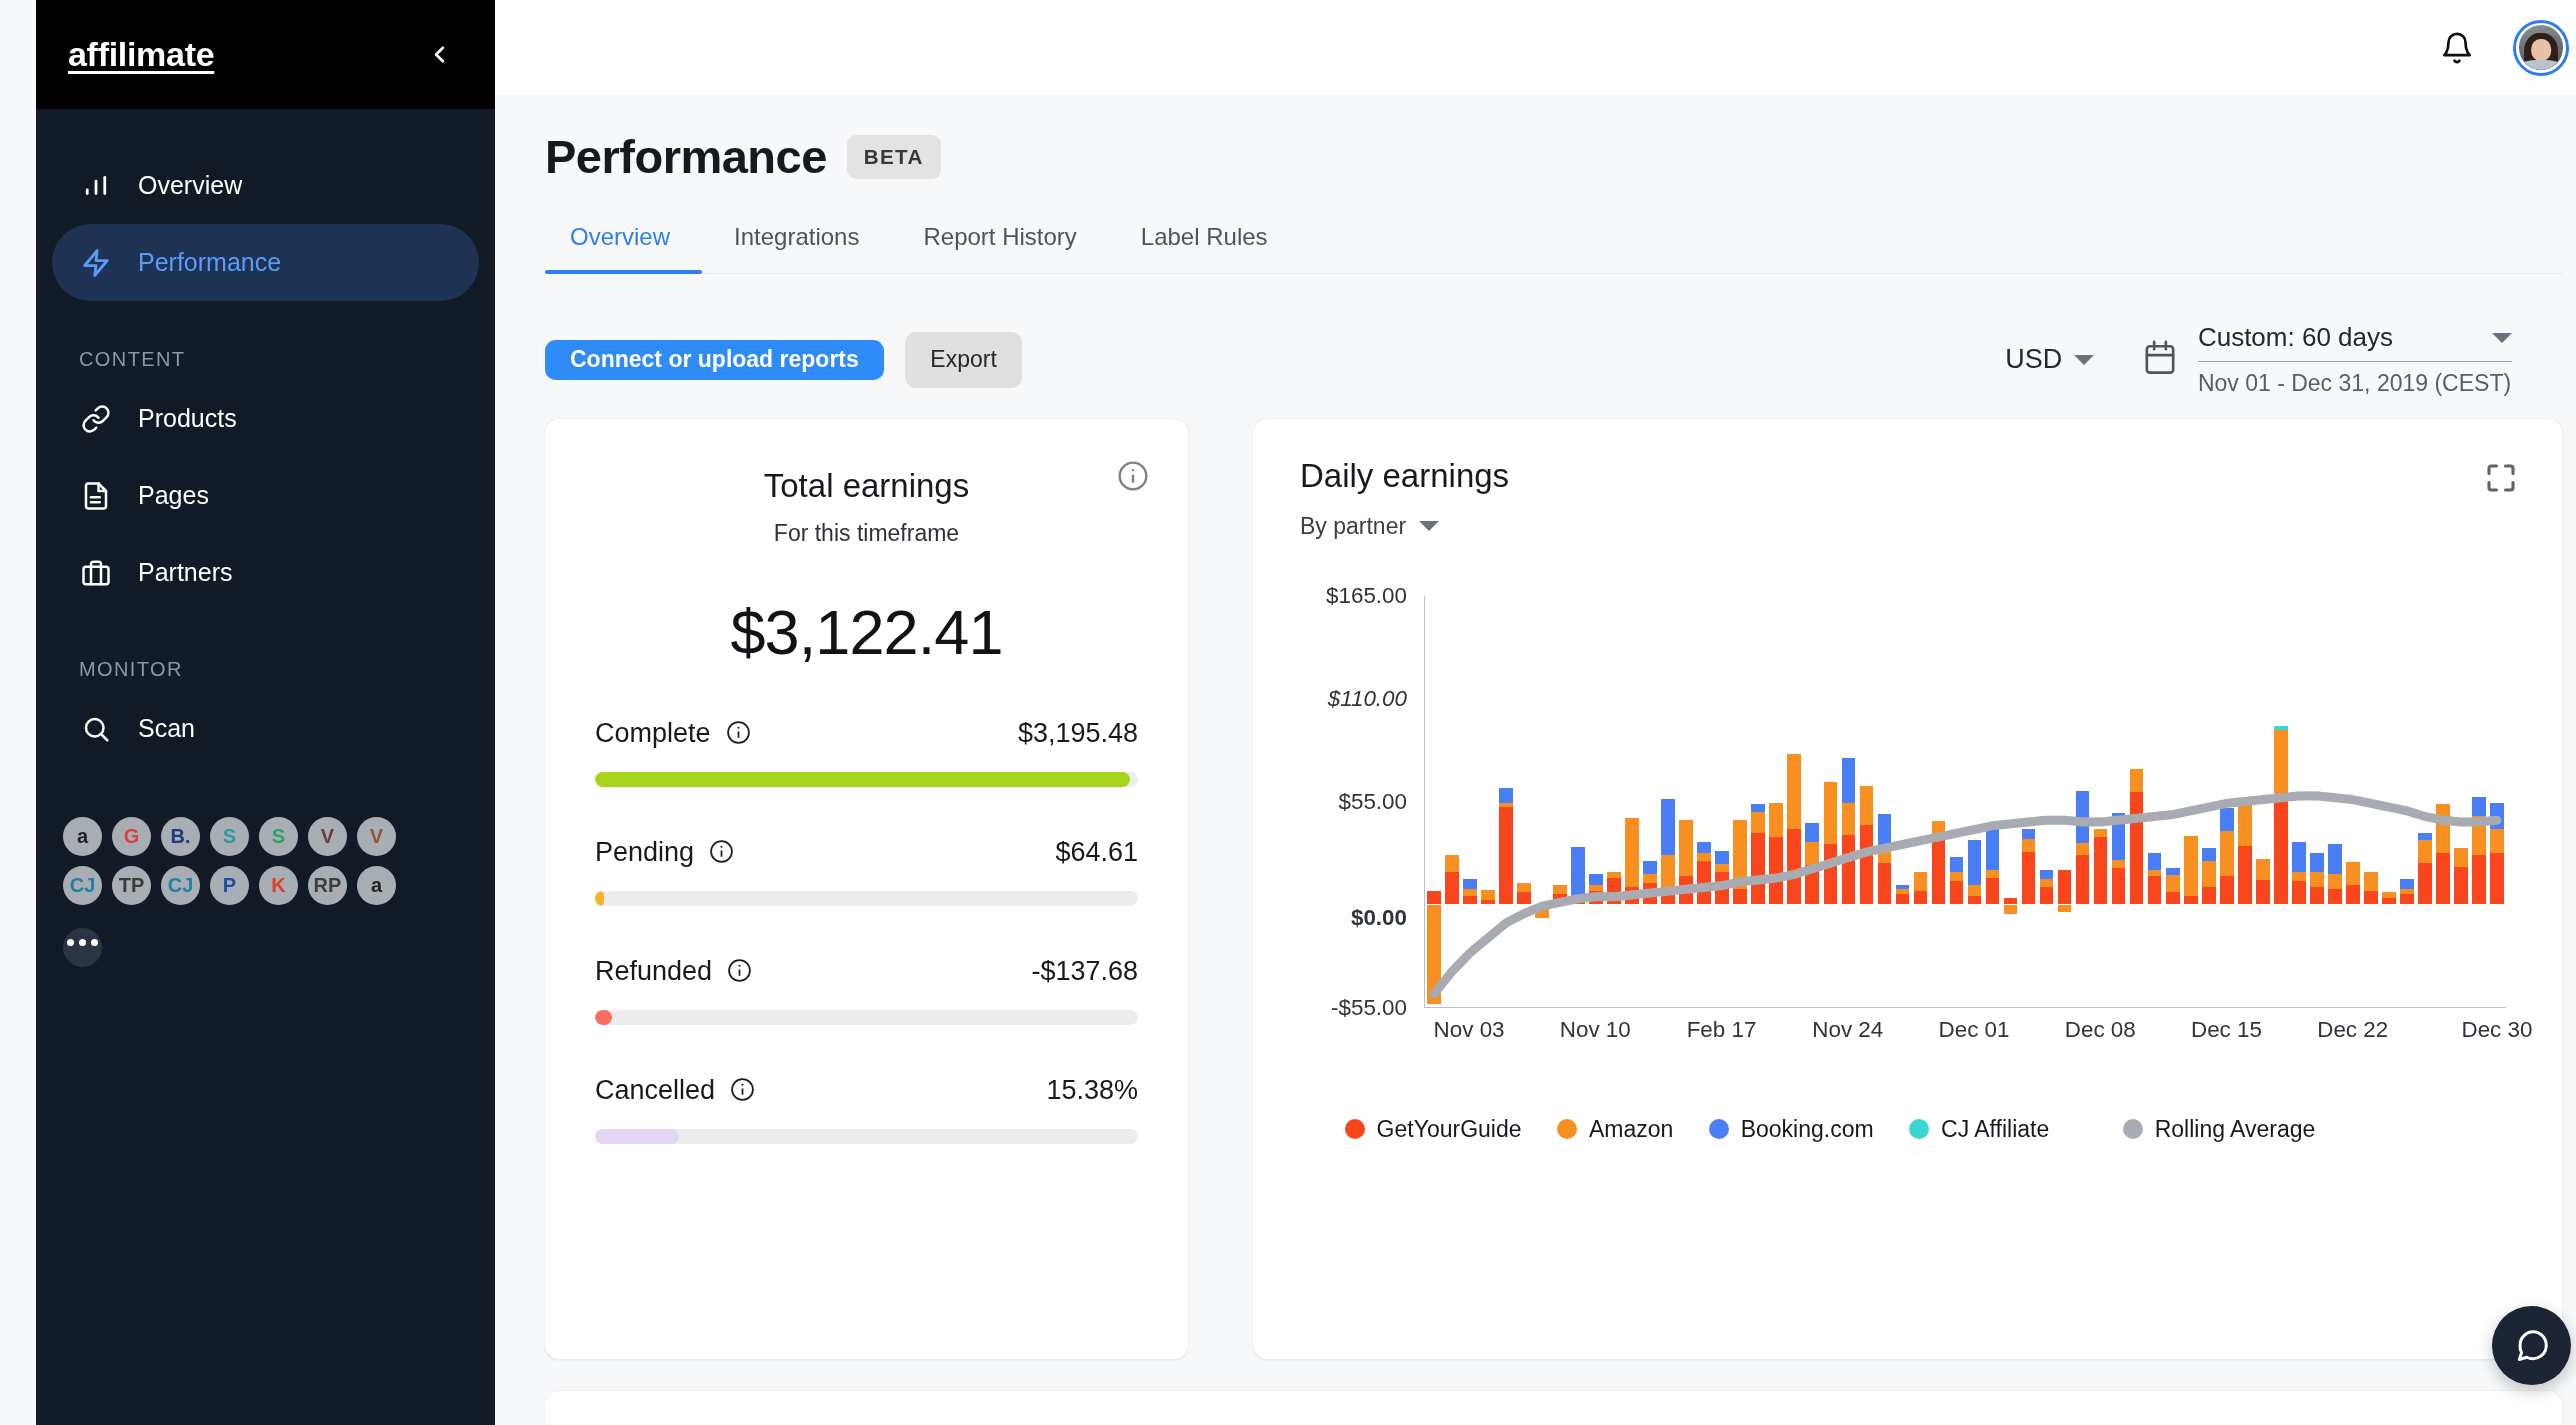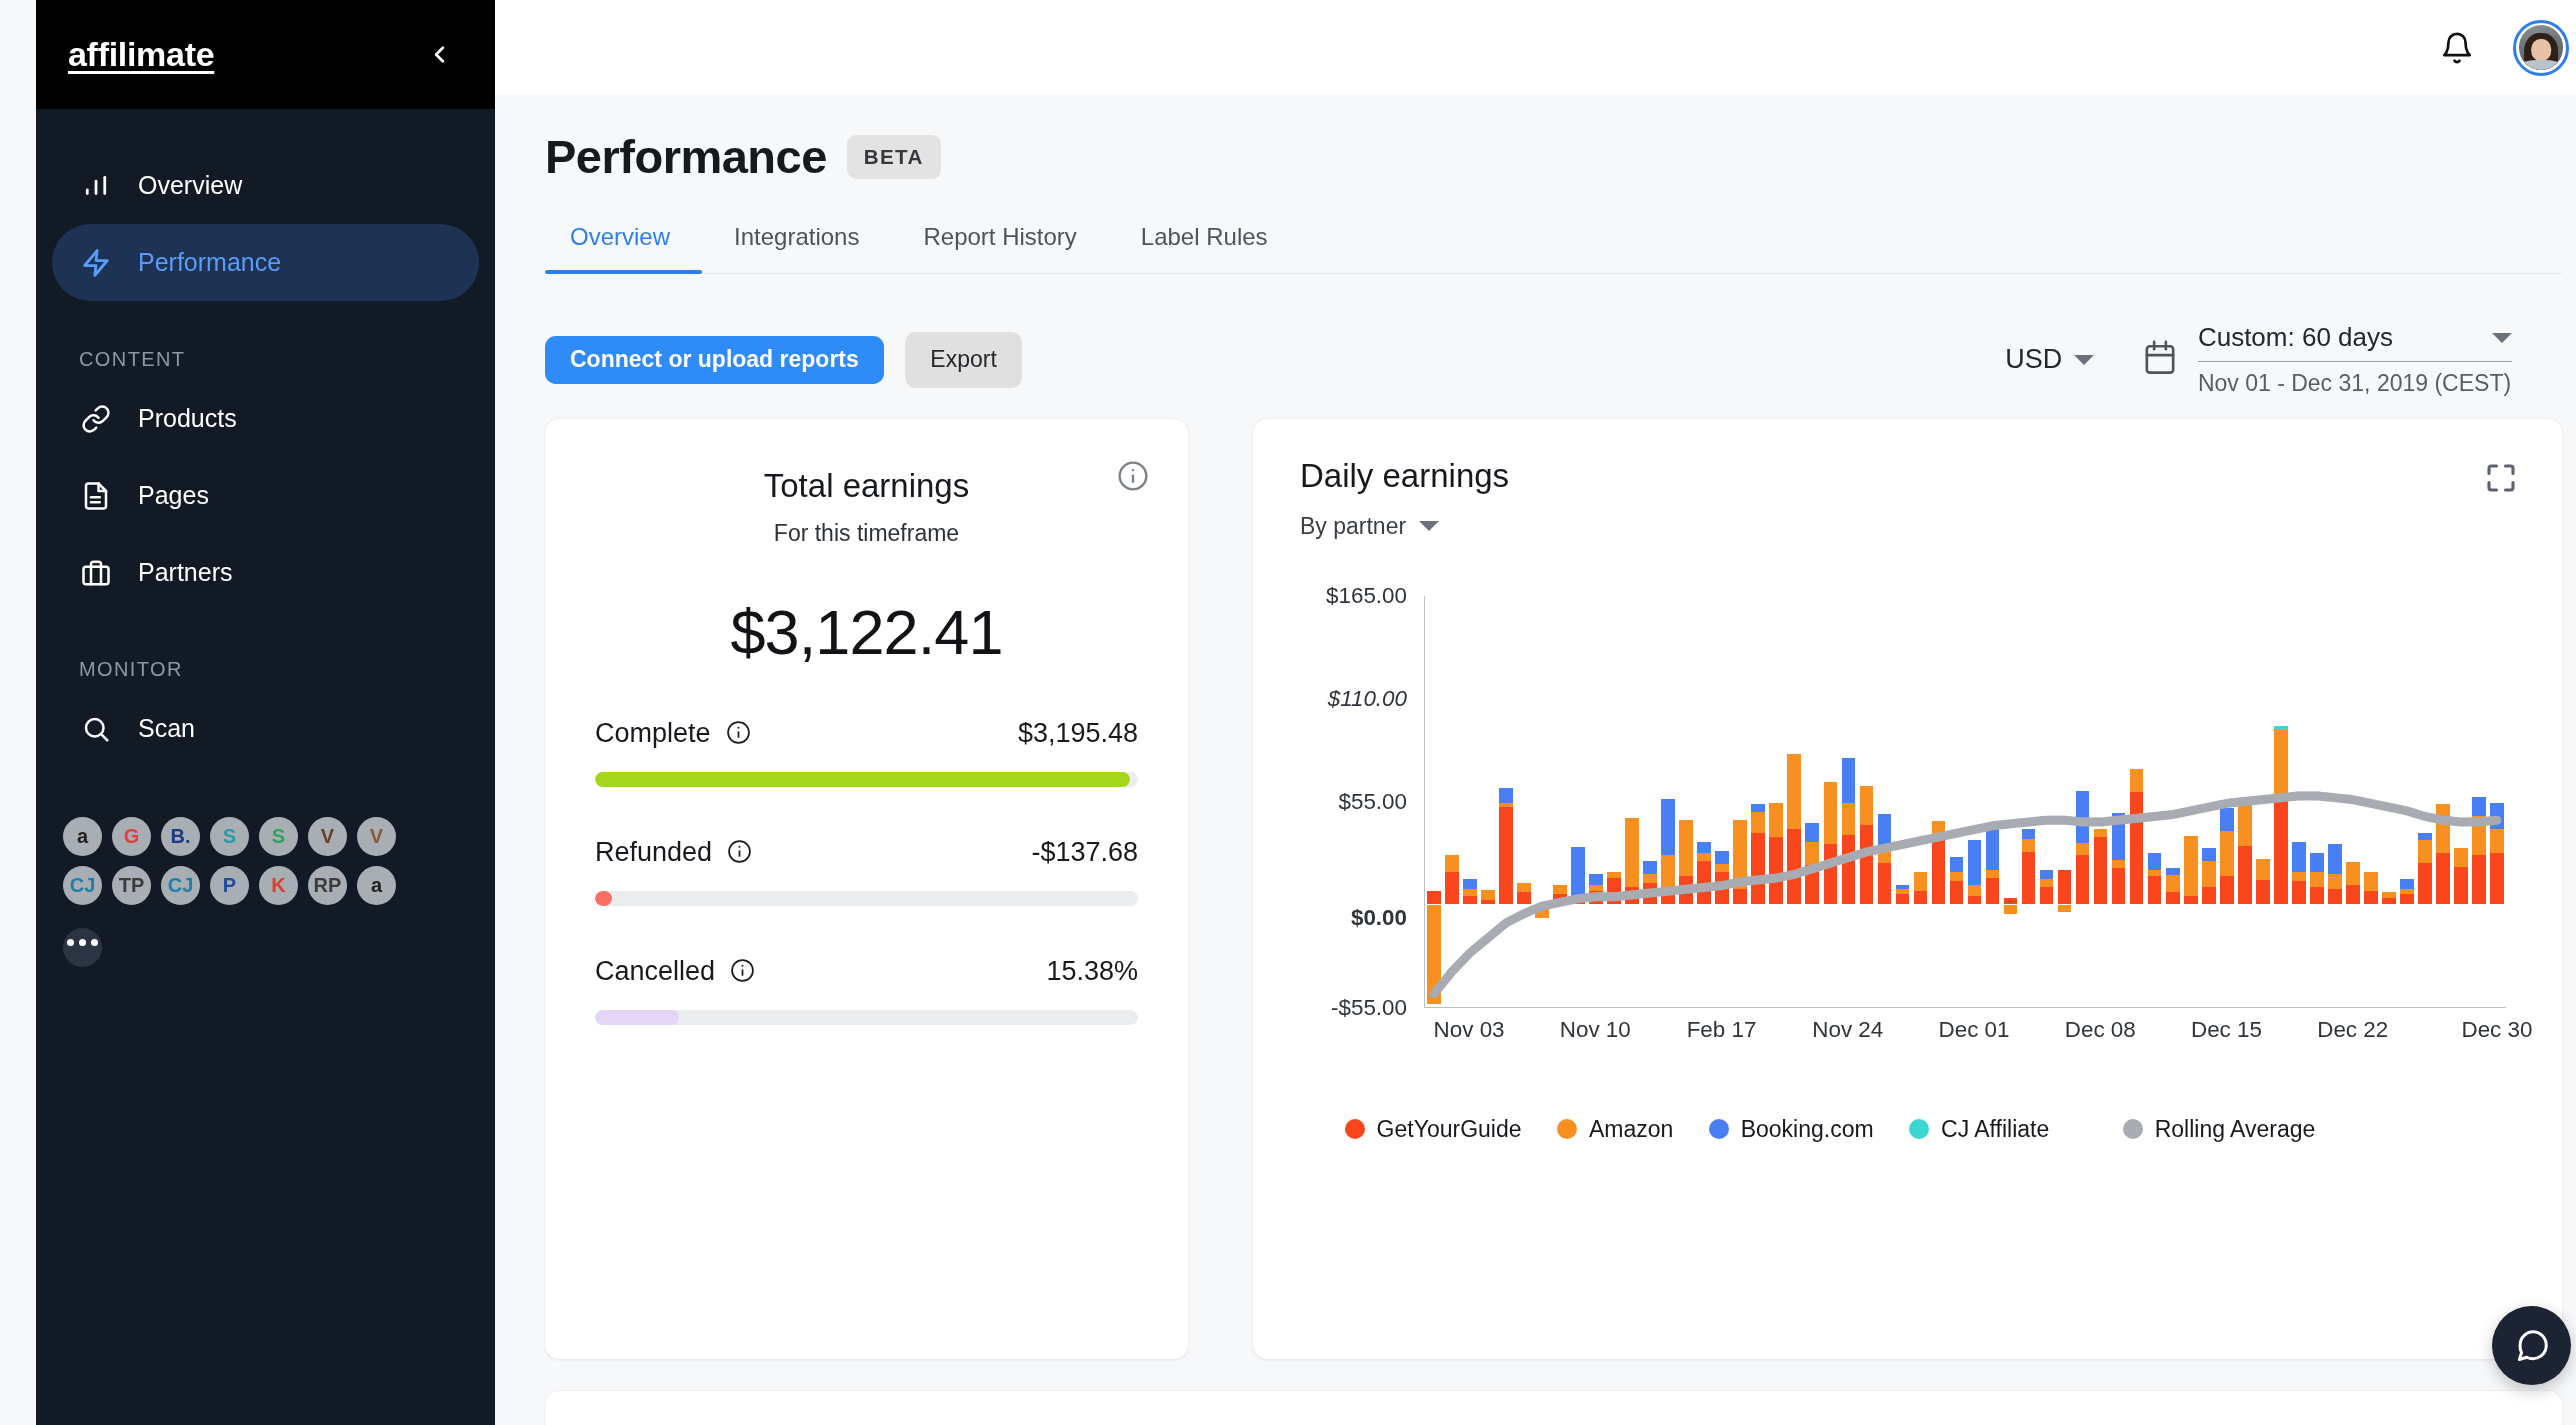--- a/index.html
+++ b/index.html
@@ -196,21 +196,21 @@
   .btn {
     border: none; cursor: pointer;
     font-family: inherit;
   }
   .btn-primary {
     background: #2f8bf7;
     color: #ffffff;
     font-size: 23px;
     font-weight: 700;
     padding: 0 25px;
-    height: 48px;
+    height: 40px;
     border-radius: 10.7px;
     display: flex; align-items: center;
   }
   .btn-secondary {
     background: #e0e0e1;
     color: #24272b;
     font-size: 23px;
     font-weight: 400;
     padding: 0 25px;
     height: 56px;
@@ -580,20 +580,36 @@
                   <span><svg width="25" height="25" viewBox="0 0 24 24" fill="none" stroke="#1b1e23" stroke-width="1.7">
                       <circle cx="12" cy="12" r="10"></circle>
                       <line x1="12" y1="11" x2="12" y2="17"></line>
                       <circle cx="12" cy="7.4" r="1" fill="#1b1e23" stroke="none"></circle>
                     </svg></span>
                 </span>
                 <span class="metric-value">$3,195.48</span>
               </div>
               <div class="bar-track">
                 <div class="bar-fill" style="width: 98.5%; background: rgb(165, 214, 25);"></div>
+              </div>
+            </div>
+            <div class="metric">
+              <div class="metric-row">
+                <span class="metric-left">
+                  <span class="metric-label">Pending</span>
+                  <span><svg width="25" height="25" viewBox="0 0 24 24" fill="none" stroke="#1b1e23" stroke-width="1.7">
+                      <circle cx="12" cy="12" r="10"></circle>
+                      <line x1="12" y1="11" x2="12" y2="17"></line>
+                      <circle cx="12" cy="7.4" r="1" fill="#1b1e23" stroke="none"></circle>
+                    </svg></span>
+                </span>
+                <span class="metric-value">$64.61</span>
+              </div>
+              <div class="bar-track">
+                <div class="bar-fill" style="width: 1.6%; background: rgb(242, 180, 43);"></div>
               </div>
             </div>
             <div class="metric">
               <div class="metric-row">
                 <span class="metric-left">
                   <span class="metric-label">Refunded</span>
                   <span><svg width="25" height="25" viewBox="0 0 24 24" fill="none" stroke="#1b1e23" stroke-width="1.7">
                       <circle cx="12" cy="12" r="10"></circle>
                       <line x1="12" y1="11" x2="12" y2="17"></line>
                       <circle cx="12" cy="7.4" r="1" fill="#1b1e23" stroke="none"></circle>

